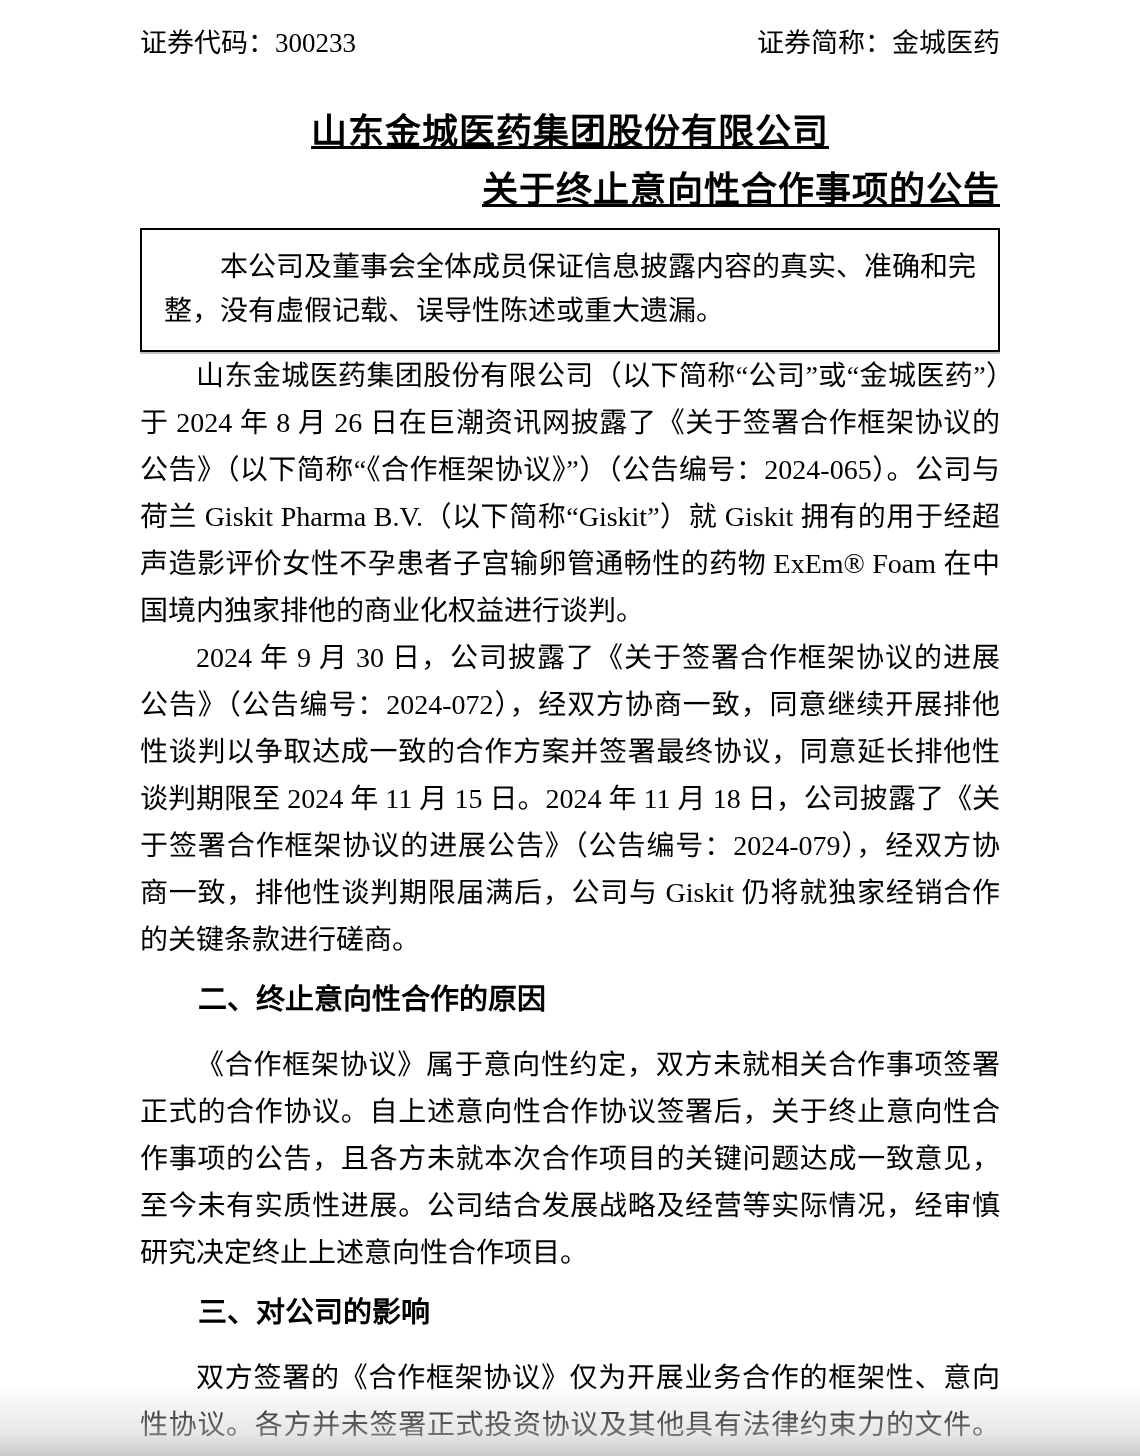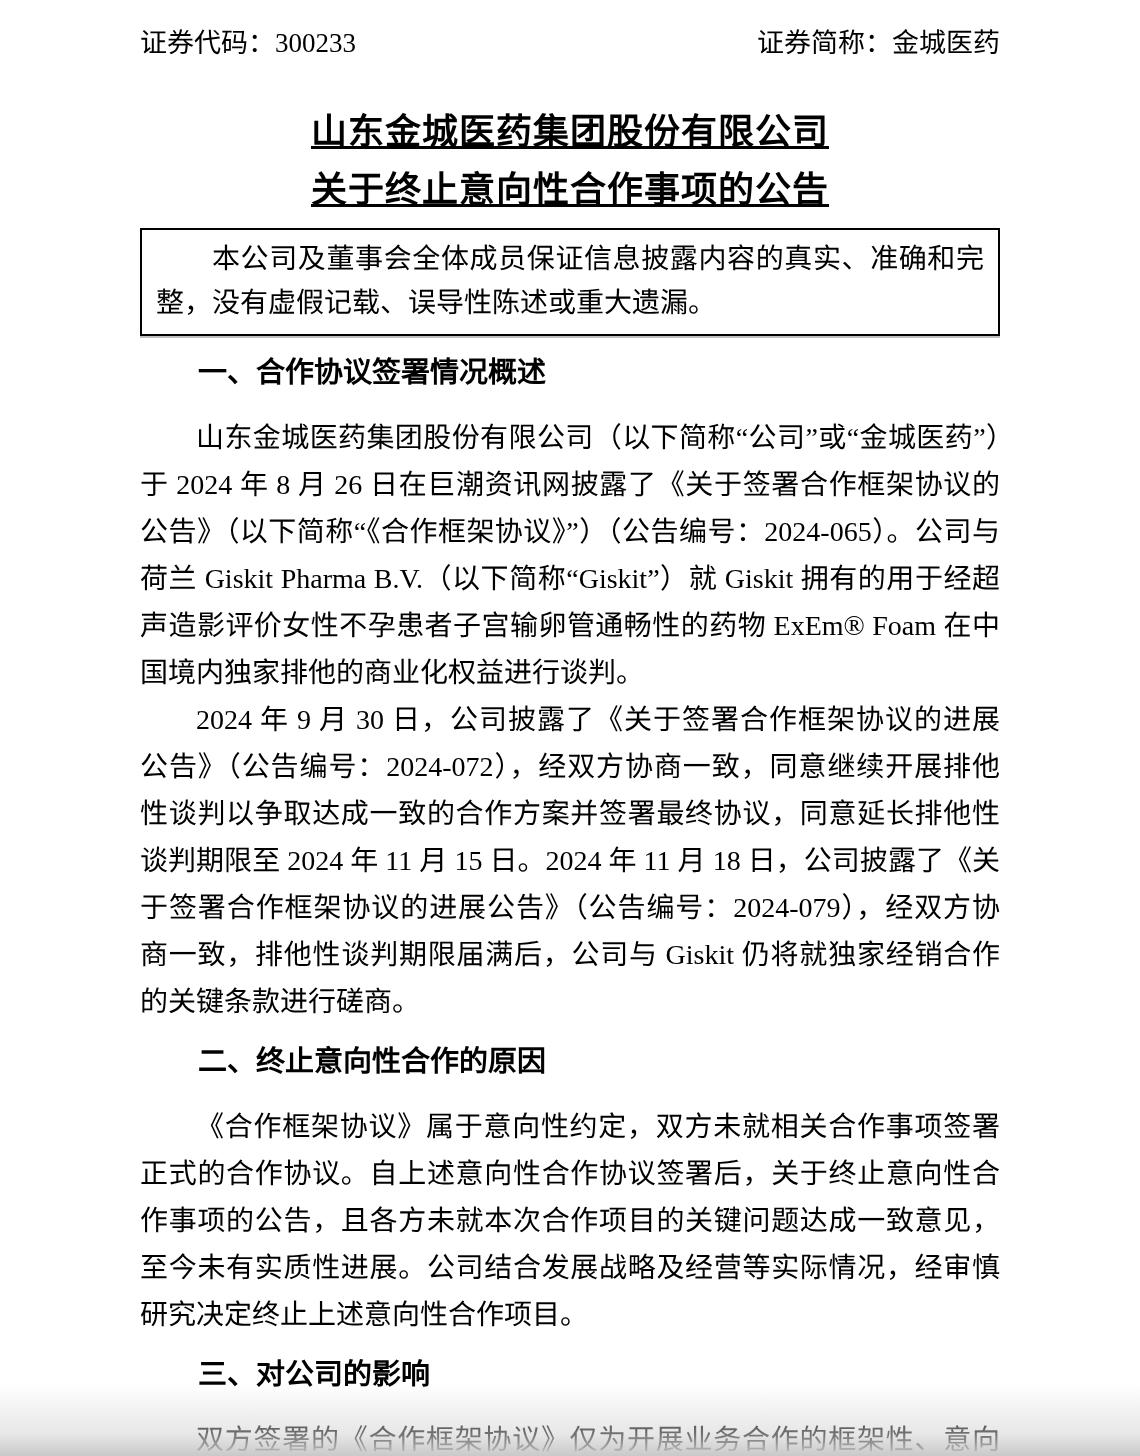--- a/index.html
+++ b/index.html
@@ -32,33 +32,33 @@
     font-size: 36px;
     font-weight: bold;
     text-align: center;
     line-height: 48px;
     margin: 0;
     font-family: "Liberation Serif", "DejaVu Serif", serif;
     letter-spacing: 1px;
     text-decoration: underline;
   }
   .doc-title.first { margin-top: 48px; }
-  .doc-title.second { margin-top: 10px; }
+  .doc-title.second { margin-top: 10px; text-align: right; }
   
   .disclaimer-box {
     margin-top: 14px;
     border: 2px solid #000000;
     box-shadow: 0 2px 0 rgba(0,0,0,0.25);
     padding: 3px 10px 5px 10px;
     font-size: 28px;
     line-height: 44px;
     text-align: justify;
   }
   .disclaimer-box p {
-    margin: 4px;
+    margin: 12px;
     text-indent: 2em;
   }
   
   .section-heading {
     font-family: "Liberation Sans", "DejaVu Sans", sans-serif;
     font-weight: bold;
     font-size: 29px;
     line-height: 32px;
     margin: 20px 0 26px 0;
     text-indent: 2em;
@@ -96,21 +96,20 @@
   </div>
 
   <h1 class="doc-title first">山东金城医药集团股份有限公司</h1>
   <h1 class="doc-title second">关于终止意向性合作事项的公告</h1>
 
   <div class="disclaimer-box">
     <p>本公司及董事会全体成员保证信息披露内容的真实、准确和完整，没有虚假记载、误导性陈述或重大遗漏。</p>
   </div>
 
   <div class="section">
-    <h2 class="section-heading">一、合作协议签署情况概述</h2>
     <p class="body-para">山东金城医药集团股份有限公司（以下简称“公司”或“金城医药”）于 2024 年 8 月 26 日在巨潮资讯网披露了《关于签署合作框架协议的公告》（以下简称“《合作框架协议》”）（公告编号：2024-065）。公司与荷兰 Giskit Pharma B.V.（以下简称“Giskit”）就 Giskit 拥有的用于经超声造影评价女性不孕患者子宫输卵管通畅性的药物 ExEm® Foam 在中国境内独家排他的商业化权益进行谈判。</p>
     <p class="body-para">2024 年 9 月 30 日，公司披露了《关于签署合作框架协议的进展公告》（公告编号：2024-072），经双方协商一致，同意继续开展排他性谈判以争取达成一致的合作方案并签署最终协议，同意延长排他性谈判期限至 2024 年 11 月 15 日。2024 年 11 月 18 日，公司披露了《关于签署合作框架协议的进展公告》（公告编号：2024-079），经双方协商一致，排他性谈判期限届满后，公司与 Giskit 仍将就独家经销合作的关键条款进行磋商。</p>
   </div>
 
   <div class="section">
     <h2 class="section-heading">二、终止意向性合作的原因</h2>
     <p class="body-para">《合作框架协议》属于意向性约定，双方未就相关合作事项签署正式的合作协议。自上述意向性合作协议签署后，关于终止意向性合作事项的公告，且各方未就本次合作项目的关键问题达成一致意见，至今未有实质性进展。公司结合发展战略及经营等实际情况，经审慎研究决定终止上述意向性合作项目。</p>
   </div>
 
   <div class="section">

